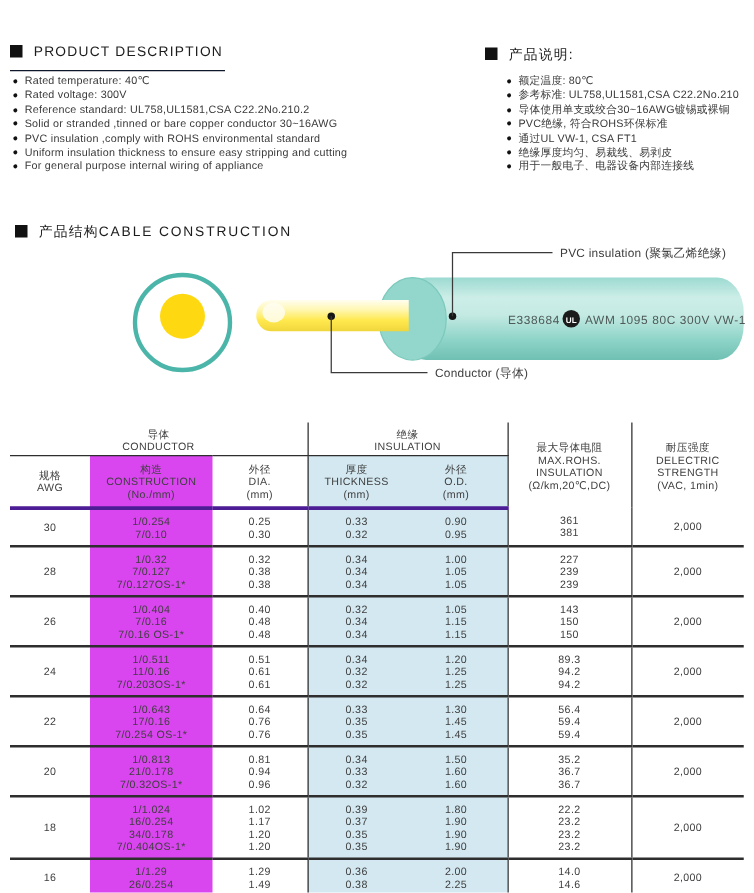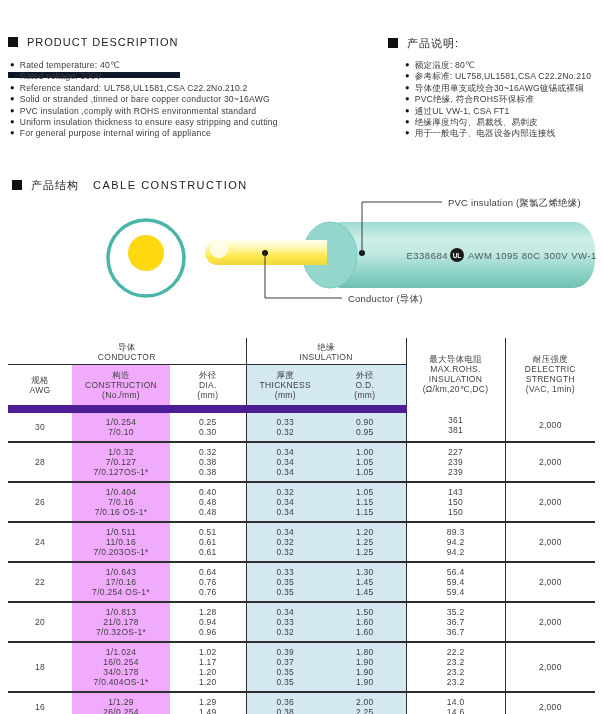--- a/index.html
+++ b/index.html
@@ -3,43 +3,43 @@
 <meta charset="utf-8">
 <style>
   * { margin:0; padding:0; box-sizing:border-box; }
   html,body { width:603px; height:714px; background:#fff; overflow:hidden;
     font-family:"Liberation Sans","DejaVu Sans",sans-serif; color:#3c3c3c; }
   .page { position:relative; width:603px; height:714px; background:#fff; }
 
   
   .sec-header { position:absolute; font-size:11px; letter-spacing:1px; color:#1c1c1c; white-space:nowrap; }
   .sq { display:inline-block; width:10px; height:10px; background:#111; margin-right:9px; vertical-align:-1px; }
-  .sub-en { margin-left:14px; letter-spacing:1.5px; }
-  .hdr-underline { border-bottom:6px solid #0f172a; padding-bottom:24px; width:172px; }
+  .sub-en { letter-spacing:1.5px; }
+  .hdr-underline { border-bottom:1px solid #0f172a; padding-bottom:8px; width:172px; }
 
   
   .bullets { position:absolute; }
   .bullet-row { white-space:nowrap; height:11.4px; line-height:11.4px; font-size:8.6px; letter-spacing:0.2px; color:#3a3a3a; }
   .dot { font-size:7.5px; color:#111; margin-right:5px; vertical-align:0.5px; }
   .bullets-zh { width:214px; overflow:hidden;margin-left:16px; }
 
   
   .diagram { position:absolute; left:0; top:192px; }
   svg text { font-family:"Liberation Sans","DejaVu Sans",sans-serif; }
 
   
   table.spec { position:absolute; left:8px; top:338px; width:587px; border-collapse:collapse; table-layout:fixed; }
   table.spec th, table.spec td { font-weight:400; text-align:center; vertical-align:middle;
     font-size:8.5px; color:#3f3f3f; letter-spacing:0.3px; }
   tr.group-row th { height:26px; border-bottom:1px solid #2e2e2e; line-height:11px; padding-top:2px; }
   tr.group-row th.no-underline { border-bottom:none; }
-  tr.sub-row th { height:41px; padding:5px 0; line-height:10.5px; border-bottom:8px solid #4c1d95; }
+  tr.sub-row th { height:41px; padding:5px 0; line-height:10.5px; border-bottom:3px solid #4c1d95; }
   th.span2 { border-bottom:3px solid #2e2e2e; line-height:10.5px; }
   .v-right { border-right:1.5px solid #2e2e2e; }
-  .bg-yellow { background:#f0abfc; }
+  .bg-yellow { background:#d946ef; }
   .bg-blue { background:#d3e8f1; }
   tr.data-row td { padding:4px 0; line-height:10px; border-bottom:2px solid #2e2e2e; }
   .ln { line-height:10px; white-space:nowrap; }
 </style>
 </head>
 <body>
 
 <div class="page">
 
   <div class="sec-header hdr-underline" style="left:8px; top:36px;">
@@ -323,21 +323,21 @@
           <td>2,000</td>
         </tr>
         <tr class="data-row">
           <td>20</td>
           <td class="bg-yellow">
             <div class="ln">1/0.813</div>
             <div class="ln">21/0.178</div>
             <div class="ln">7/0.32OS-1*</div>
           </td>
           <td class="v-right">
-            <div class="ln">1.28</div>
+            <div class="ln">0.81</div>
             <div class="ln">0.94</div>
             <div class="ln">0.96</div>
           </td>
           <td class="bg-blue">
             <div class="ln">0.34</div>
             <div class="ln">0.33</div>
             <div class="ln">0.32</div>
           </td>
           <td class="bg-blue v-right">
             <div class="ln">1.50</div>

